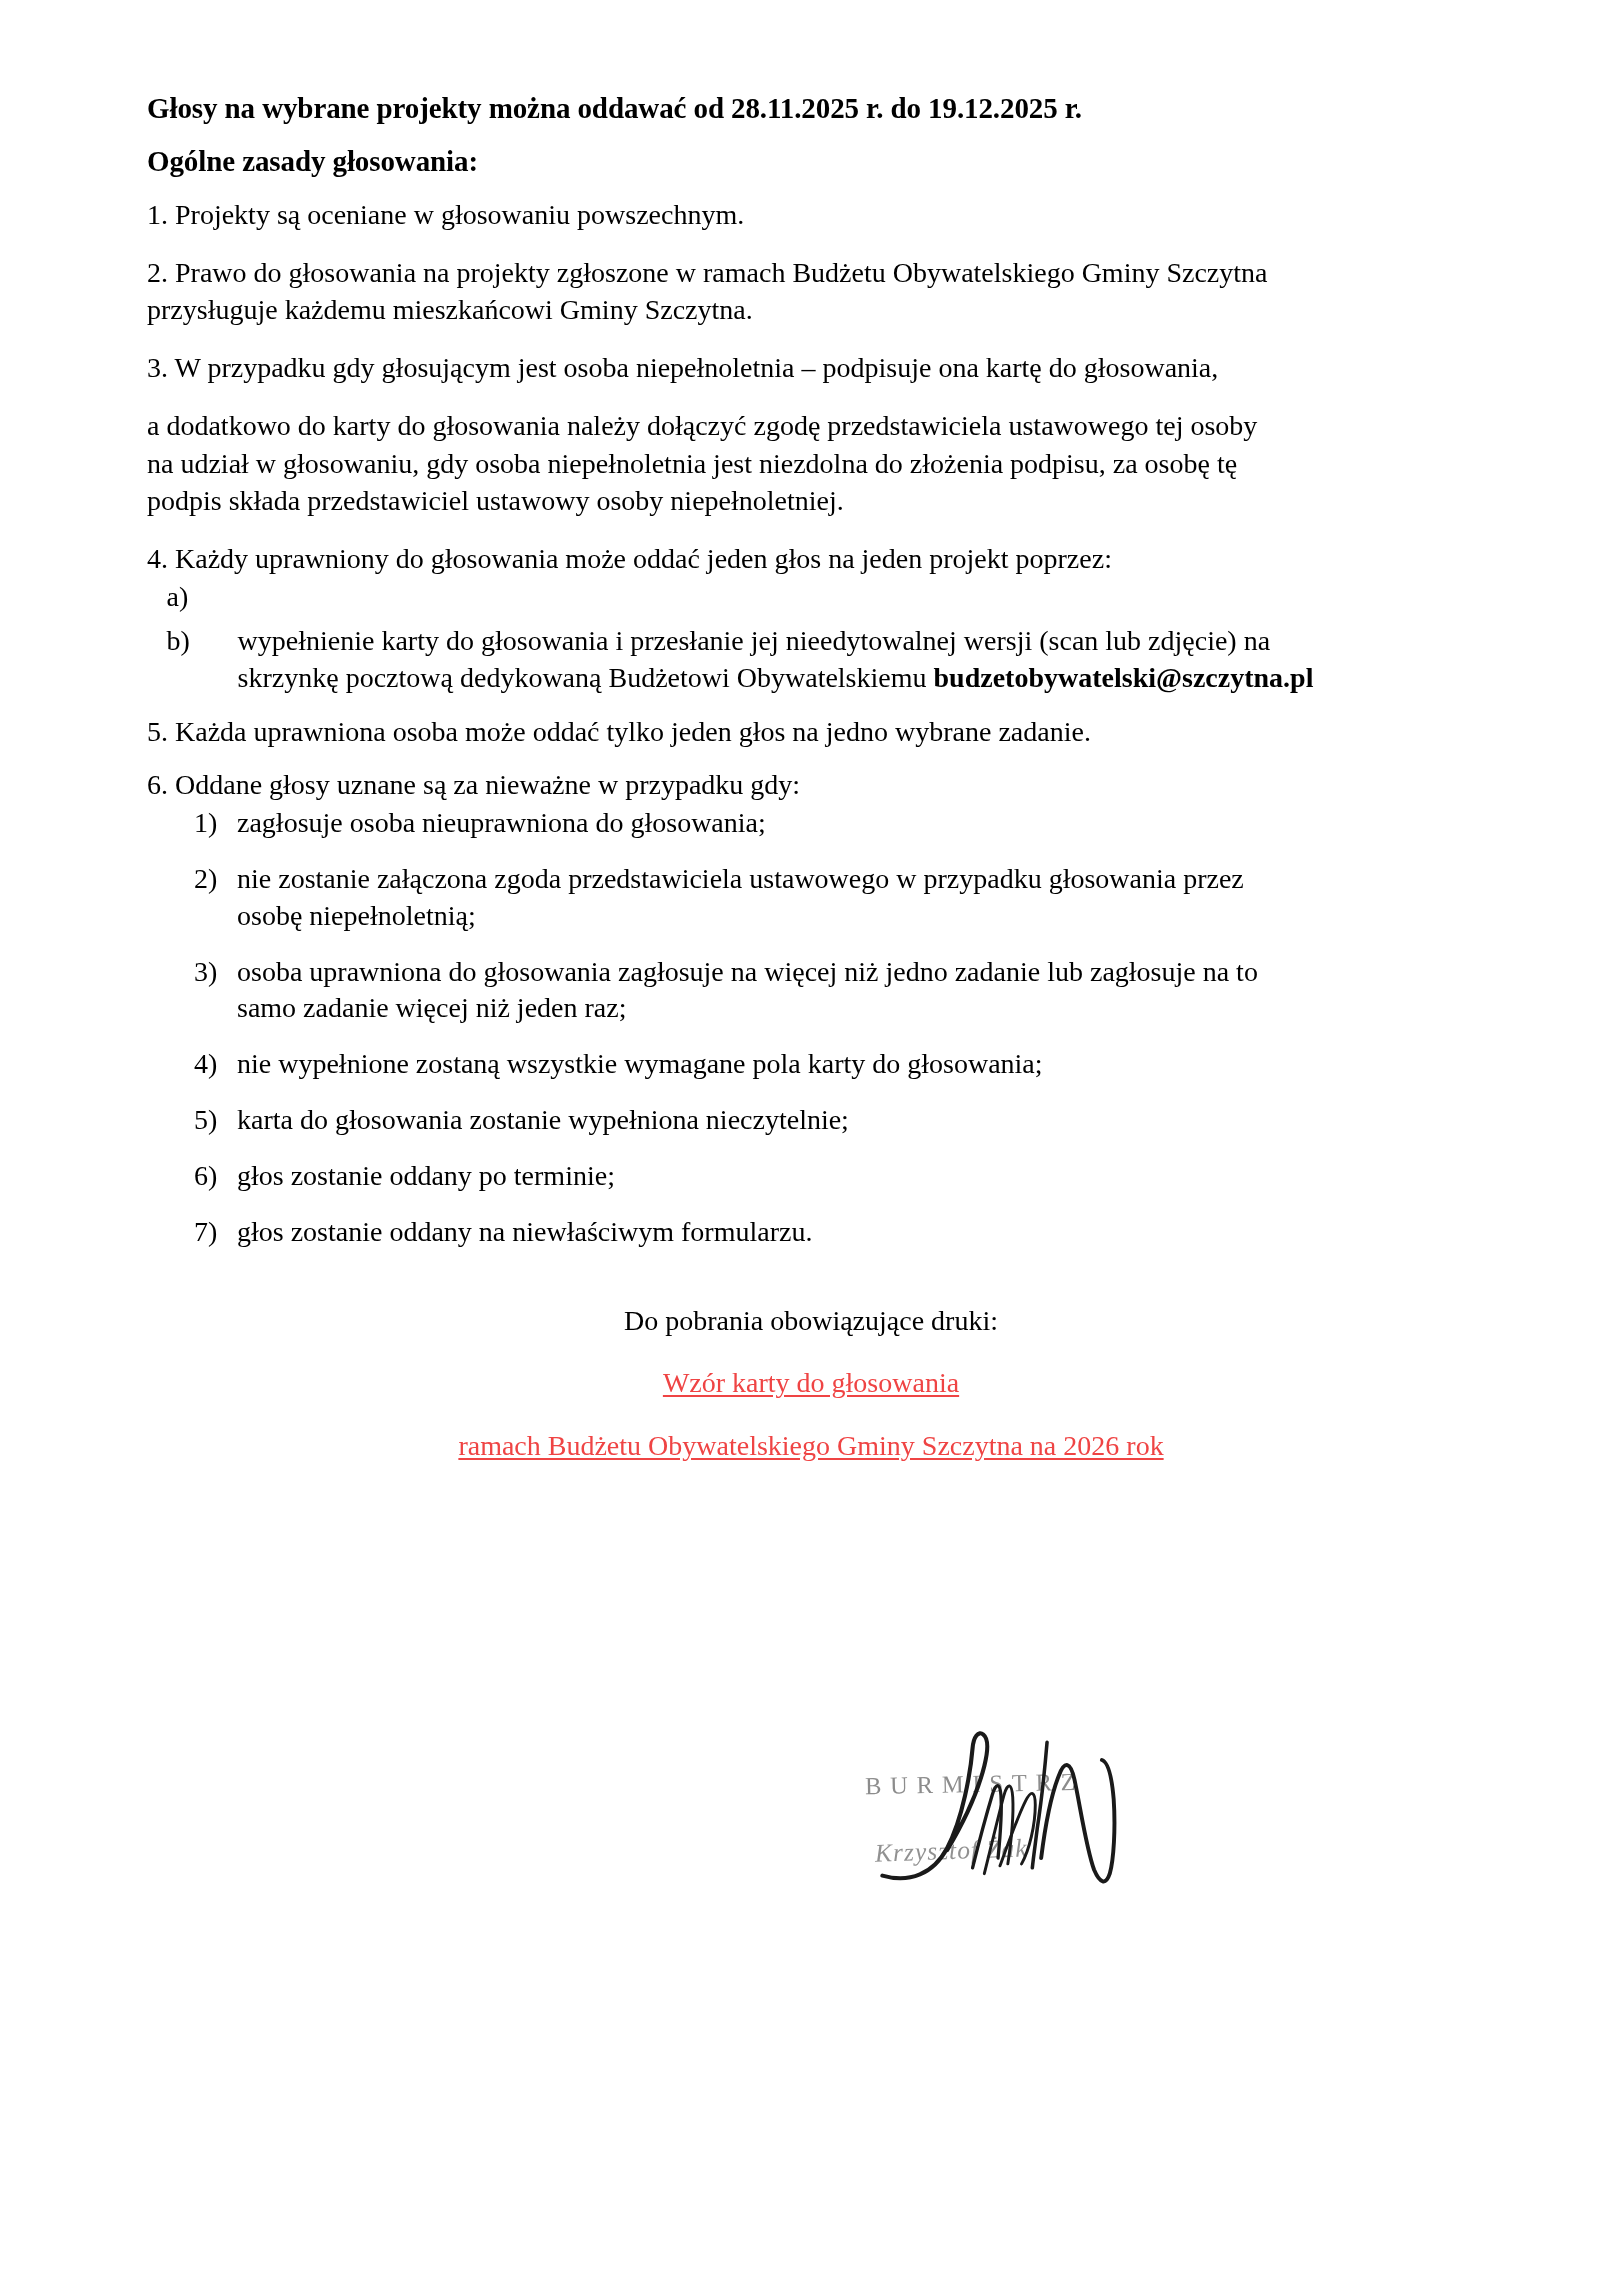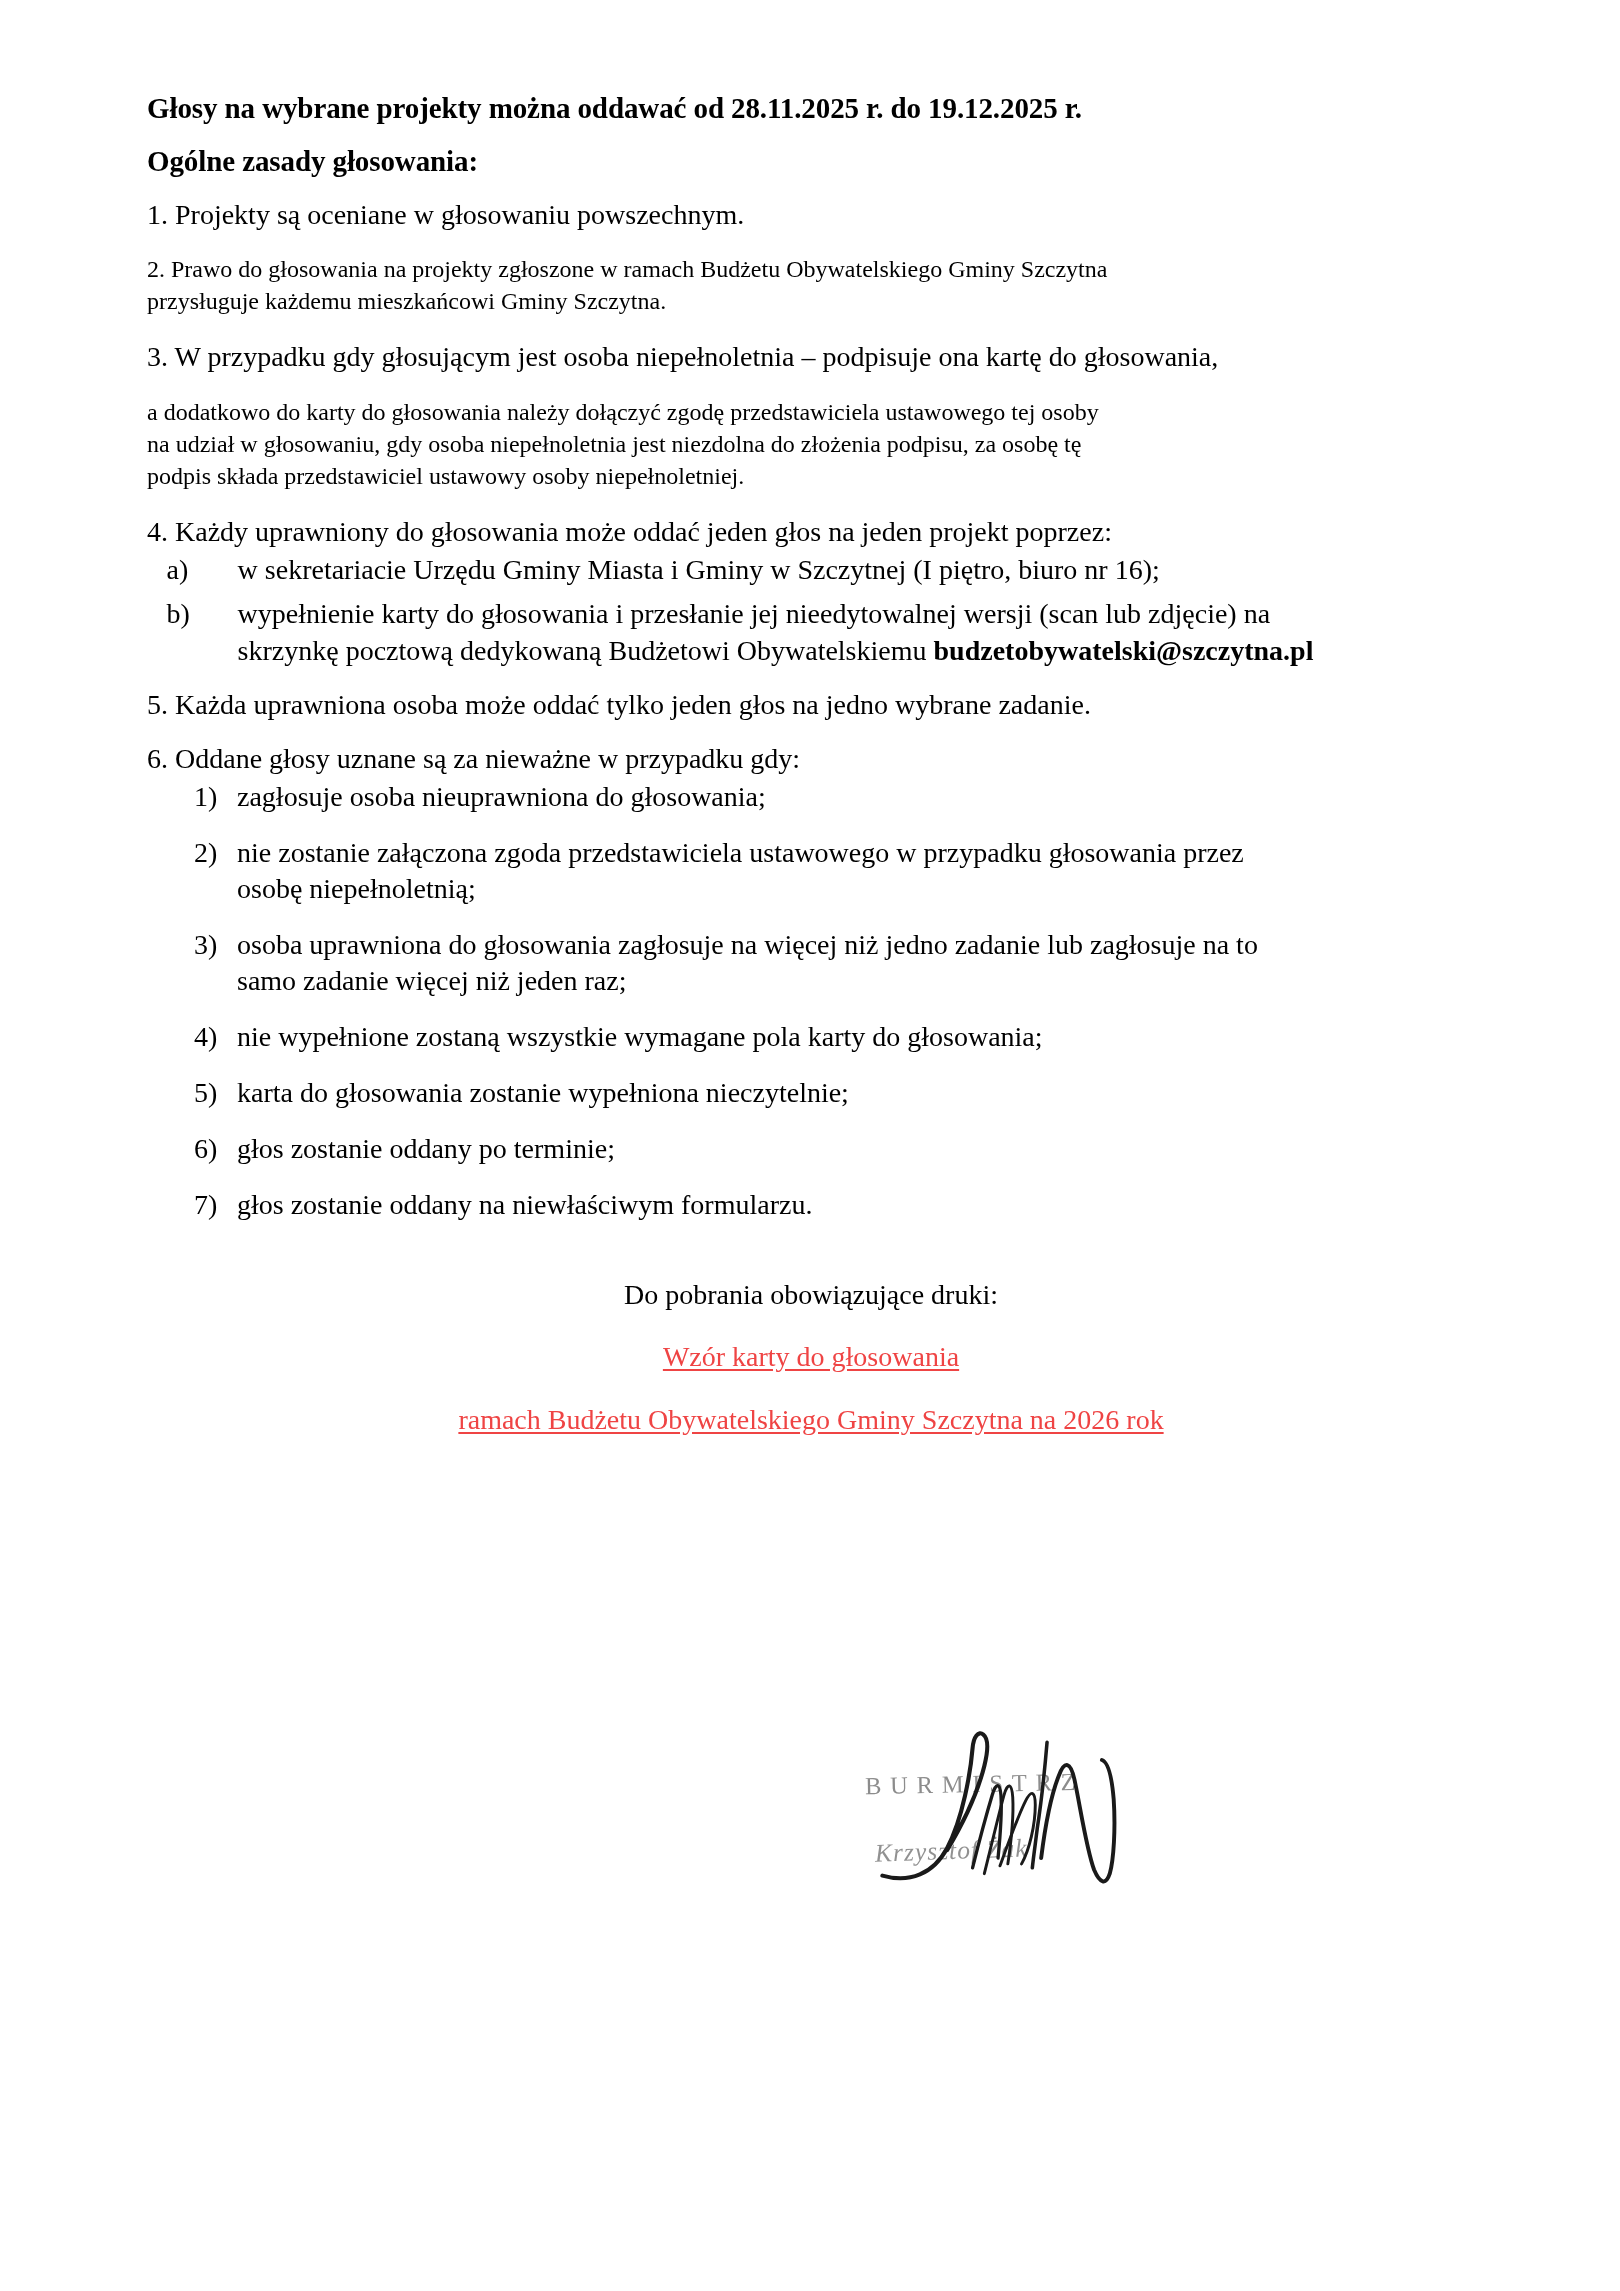--- a/index.html
+++ b/index.html
@@ -43,21 +43,21 @@
     line-height: 1.0;
     margin: 0 0 25.5px 0;
     text-align: left;
   }
   .para.tight {
     margin-bottom: 0;
   }
 
   
   .block {
-    font-size: 24px;
+    font-size: 28px;
     line-height: 1.33;
     margin: 0 0 25.5px 0;
   }
   .block .ln { display: block; }
 
   
   ul.letters, ul.numbers {
     list-style: none;
     margin: 5.9px 0 21.6px 0;
     padding: 0;
@@ -190,21 +190,20 @@
       <span class="ln">na udział w głosowaniu, gdy osoba niepełnoletnia jest niezdolna do złożenia podpisu, za osobę tę</span>
       <span class="ln">podpis składa przedstawiciel ustawowy osoby niepełnoletniej.</span>
     </div>
 
     <p class="para tight">4. Każdy uprawniony do głosowania może oddać jeden głos na jeden projekt poprzez:</p>
 
     <ul class="letters">
       <li>
         <span class="marker">a)</span>
         <span class="content">
-          <span class="ln">w sekretariacie Urzędu Gminy Miasta i Gminy w Szczytnej (I piętro, biuro nr 16);</span>
         </span>
       </li>
       <li>
         <span class="marker">b)</span>
         <span class="content">
           <span class="ln">wypełnienie karty do głosowania i przesłanie jej nieedytowalnej wersji (scan lub zdjęcie) na</span>
           <span class="ln"><span>skrzynkę pocztową dedykowaną Budżetowi Obywatelskiemu </span><span class="email">budzetobywatelski@szczytna.pl</span></span>
         </span>
       </li>
     </ul>

